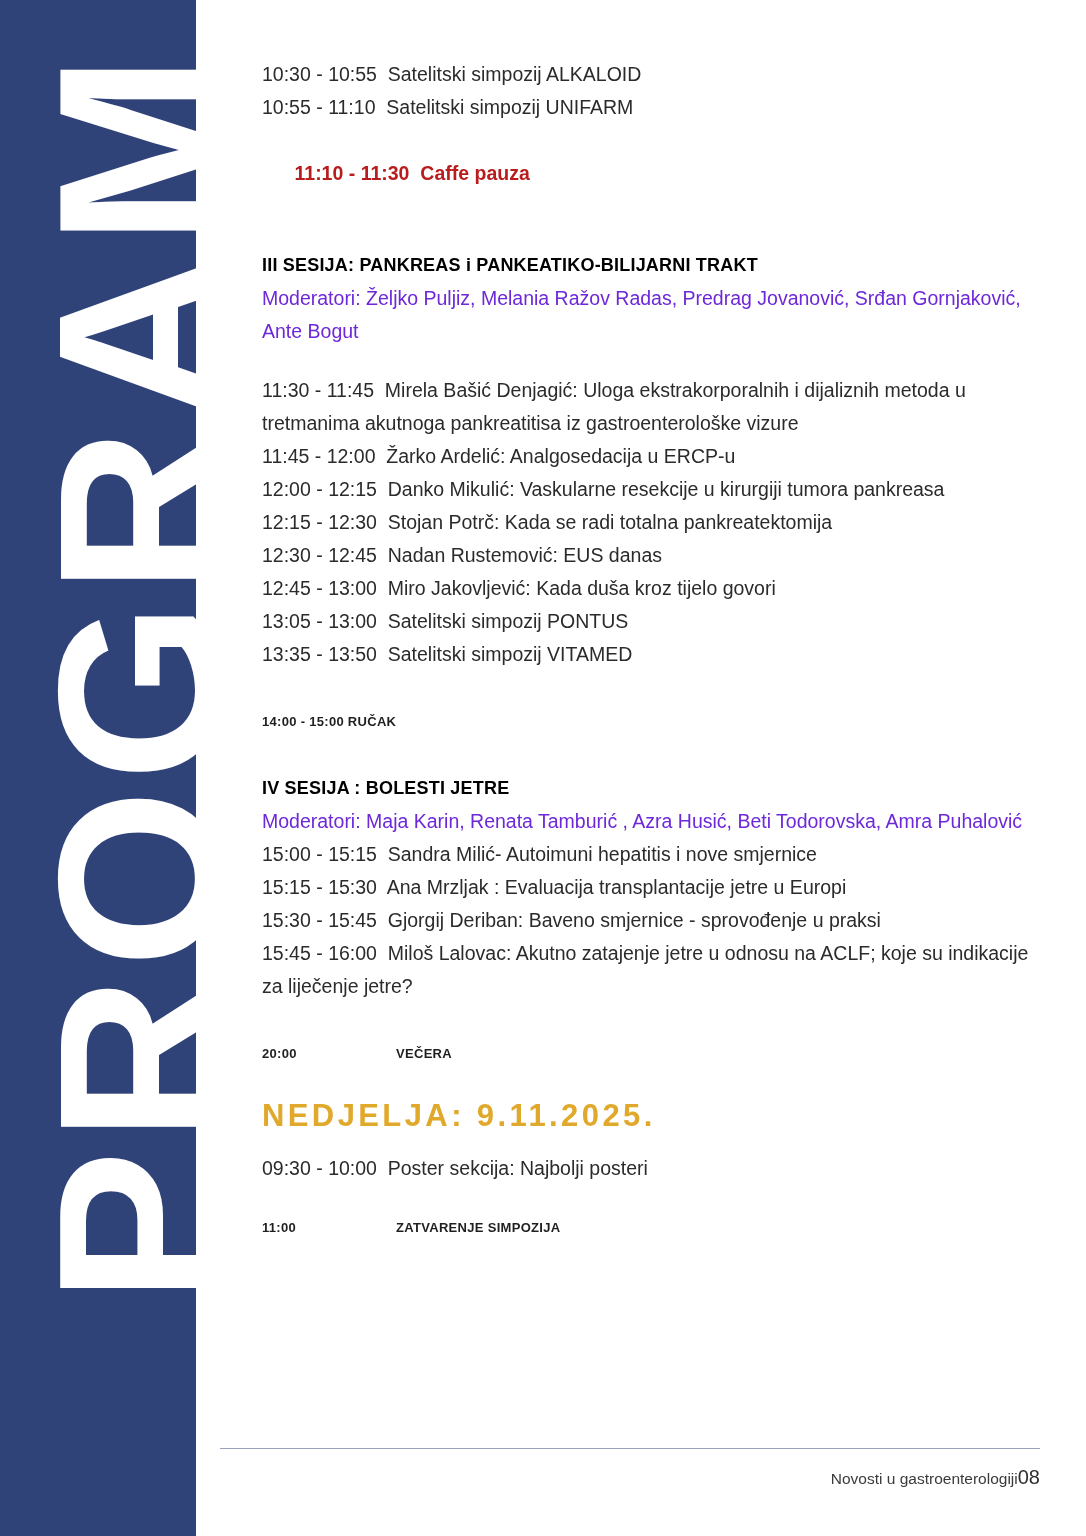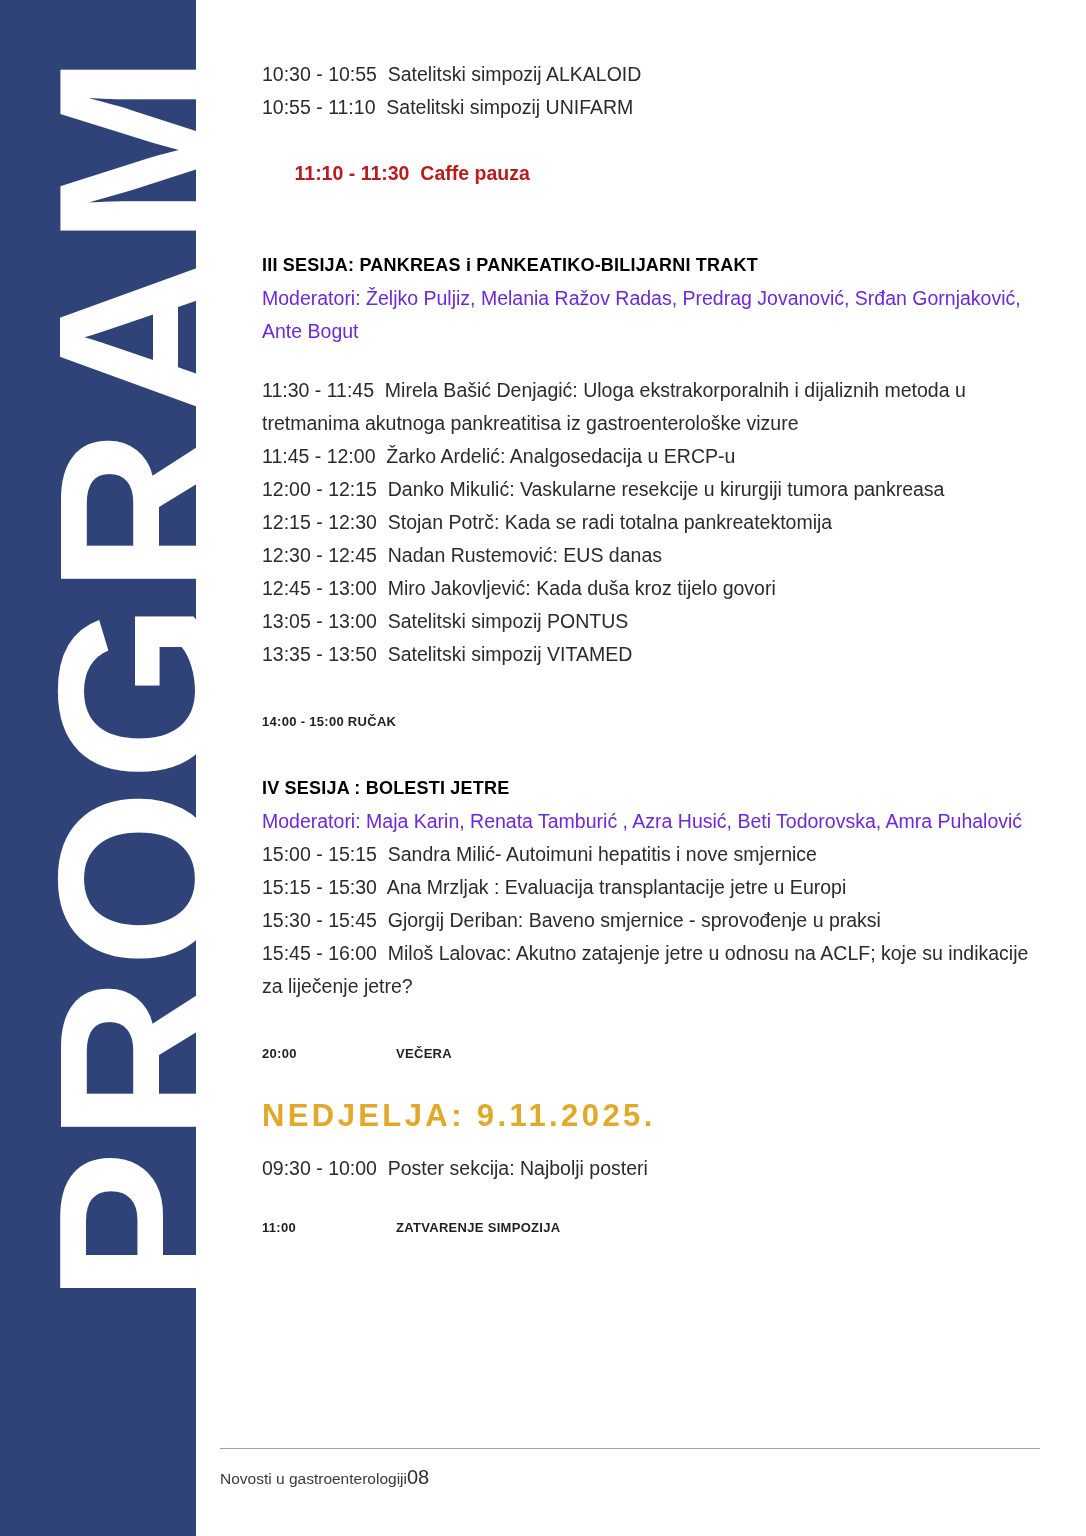--- a/index.html
+++ b/index.html
@@ -116,21 +116,21 @@
     width: 820px;
     height: 1px;
     background: #9aa3bb;
   }
   .footer {
     position: absolute;
     left: -42px;
     top: 1460px;
     width: 820px;
     display: flex;
-    justify-content: flex-start;
+    justify-content: flex-end;
     align-items: baseline;
     font-size: 15.5px;
     color: #3a3a3a;
   }
   .footer .pg { font-size: 20px; color: #2f2f2f; }
 </style>
 </head>
 <body>
 
 <div class="side-band">

